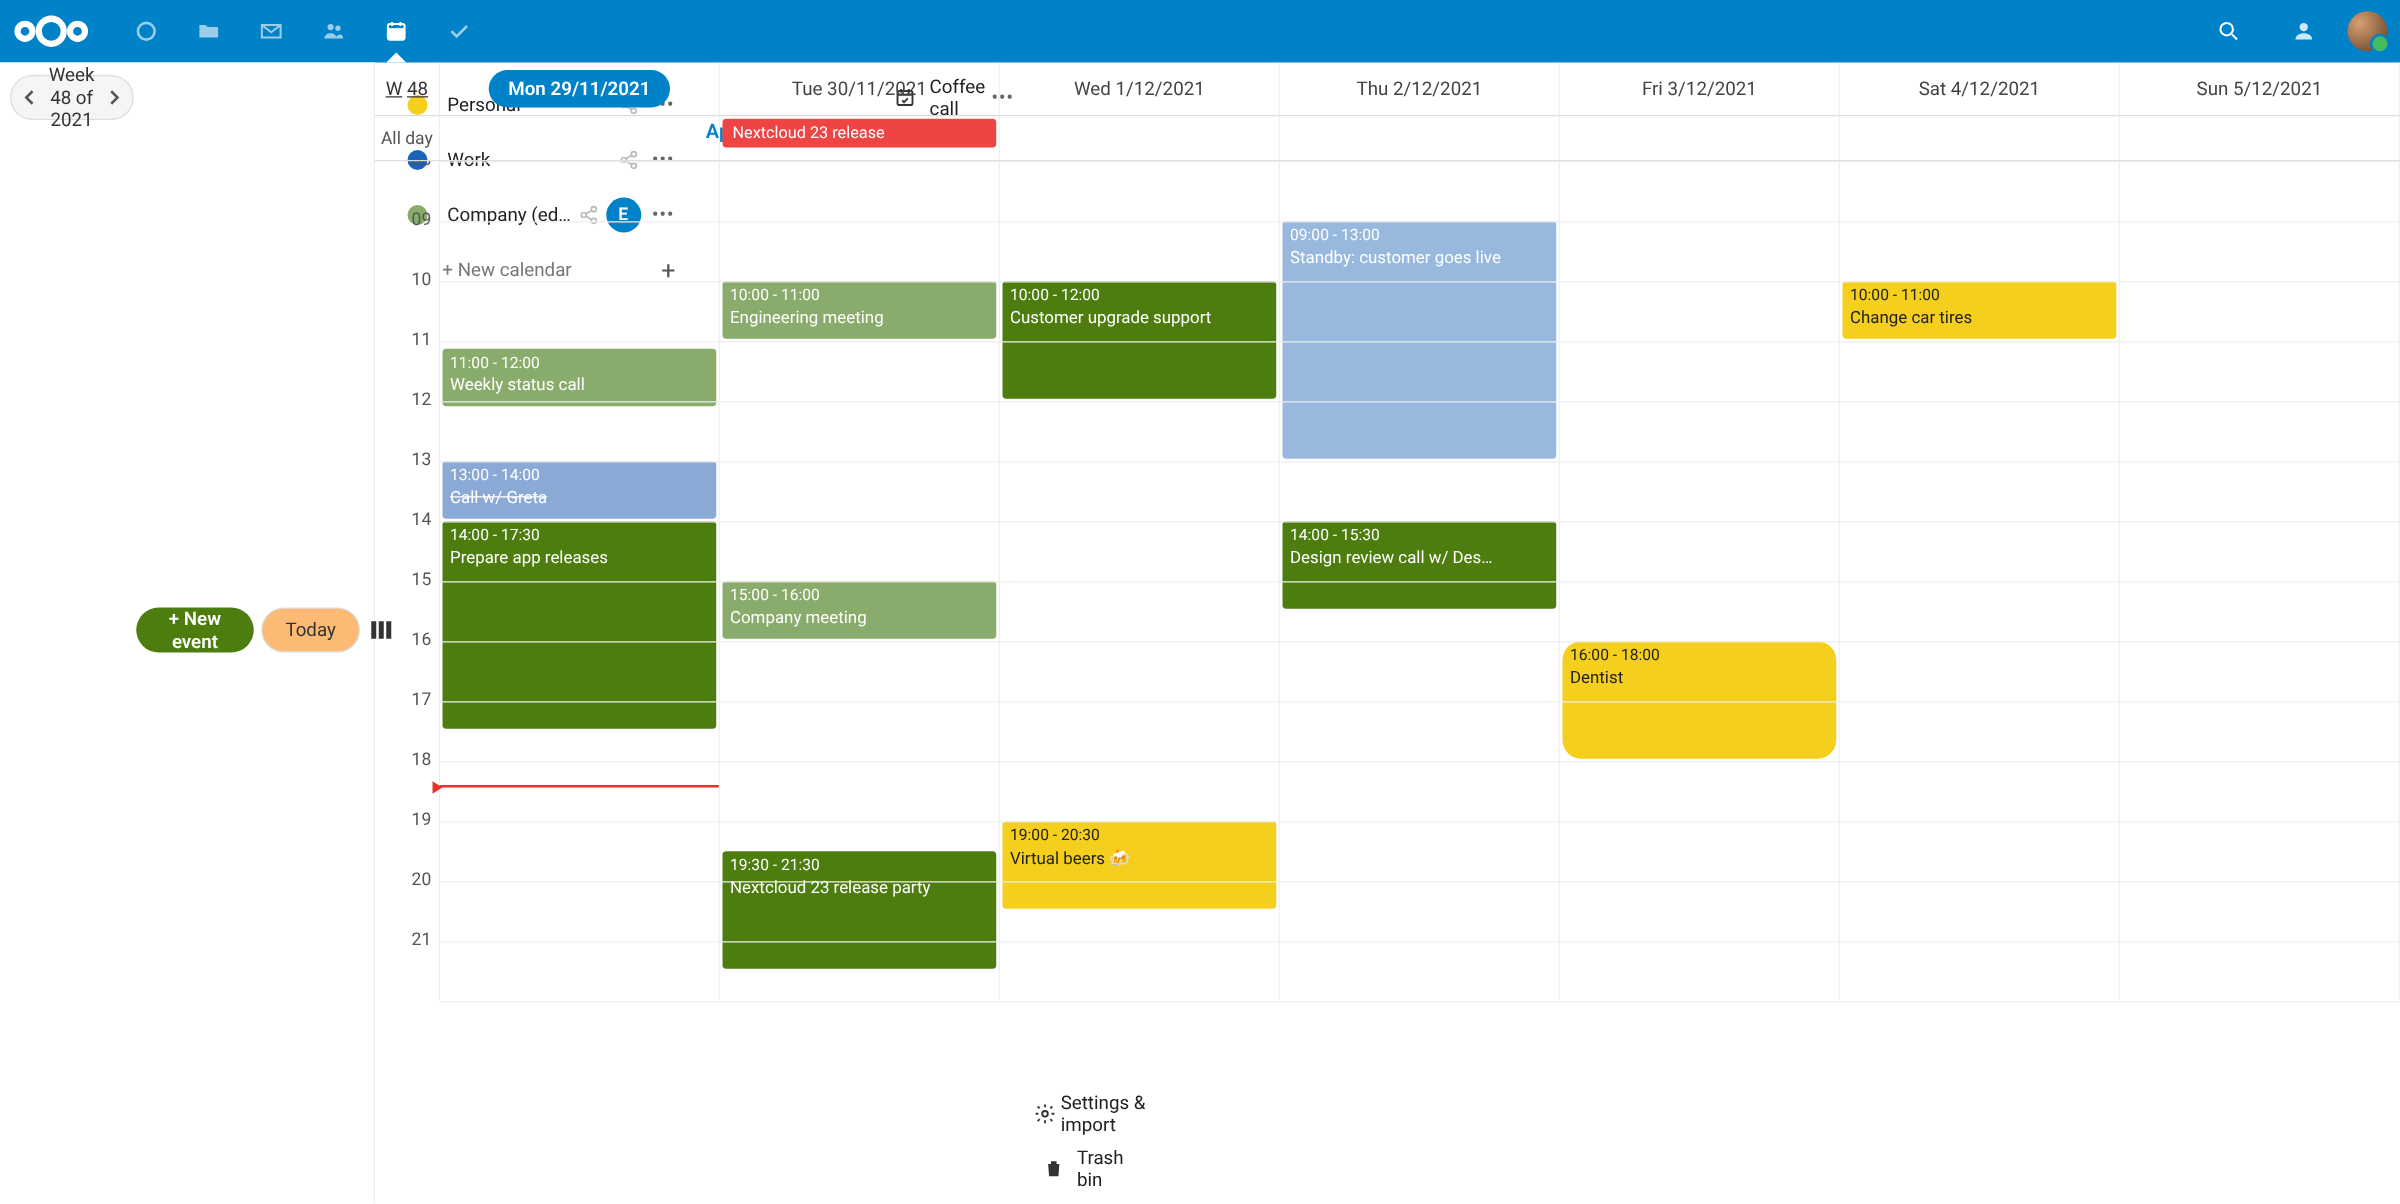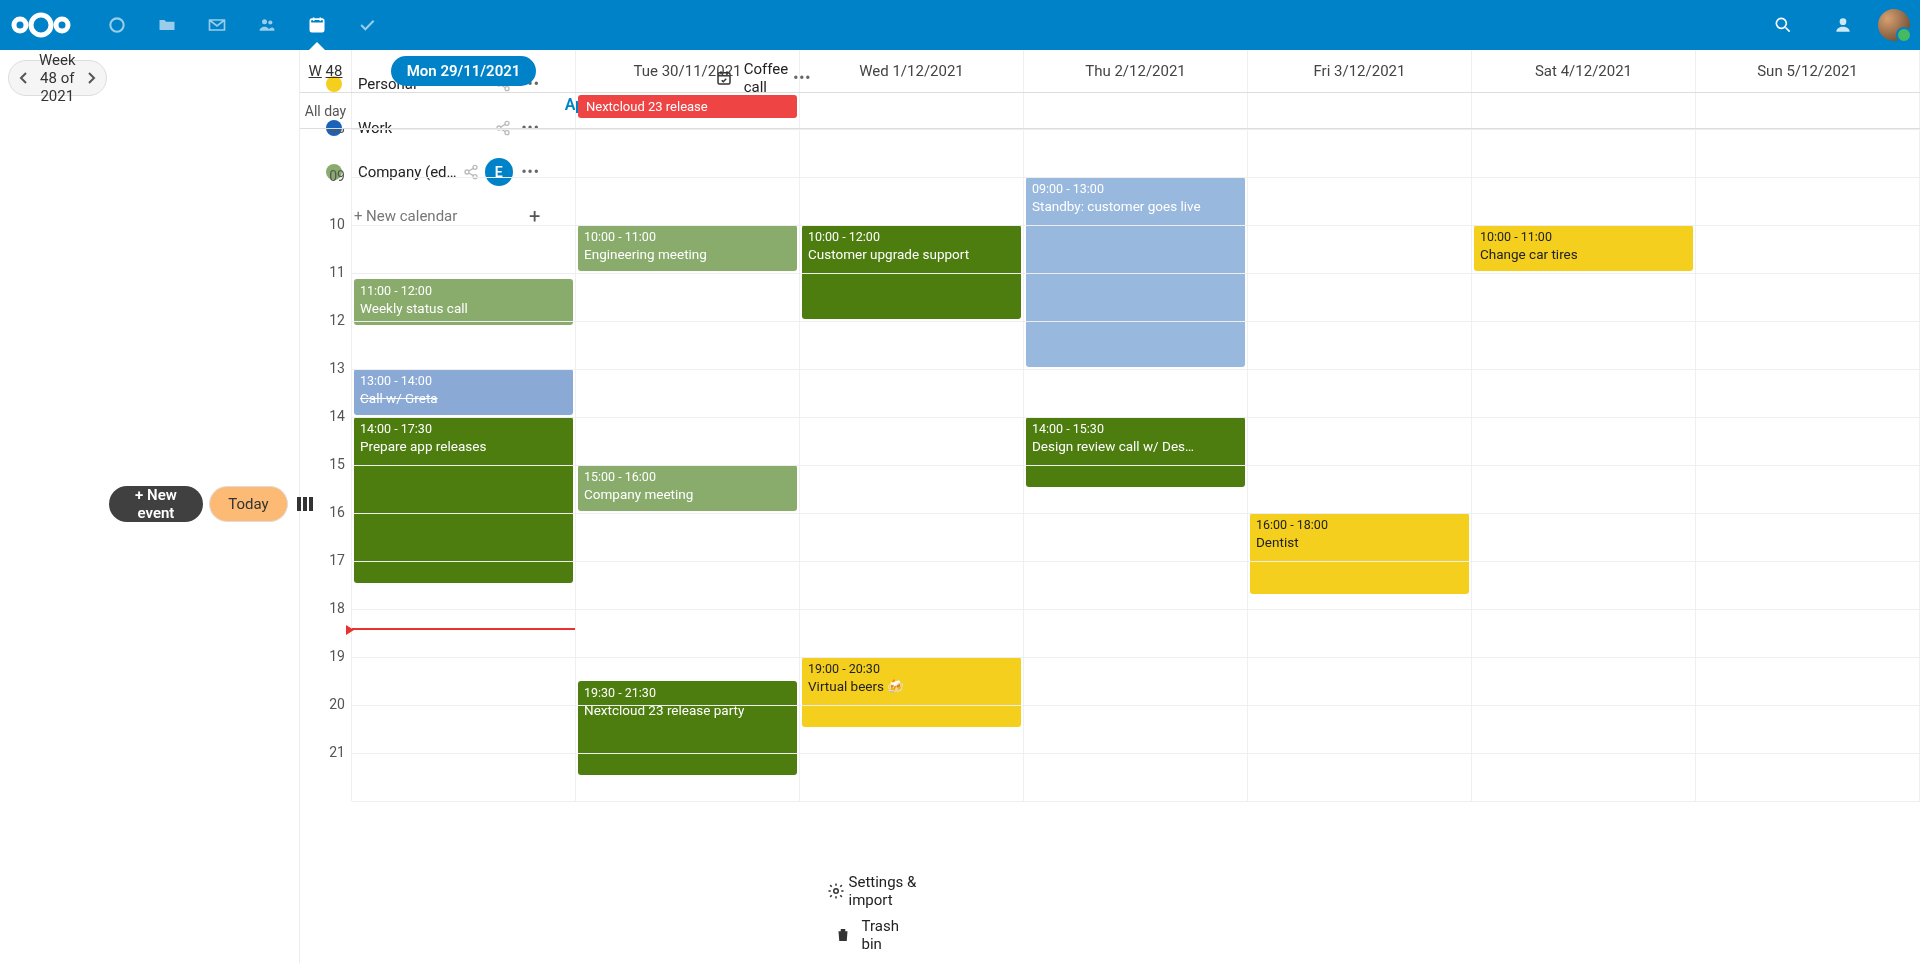--- a/index.html
+++ b/index.html
@@ -20,21 +20,21 @@
 
 
 .app { display: flex; height: calc(100% - 50px); }
 
 
 .sidebar { width: 300px; border-right: 1px solid #ededed; display: flex; flex-direction: row; padding: 6px; background:#fff; }
 .week-nav { display: flex; align-items: center; background: #f5f5f5; border: 1px solid #ddd; border-radius: 20px; height: 36px; margin: 4px 2px 8px 2px; }
 .week-nav-btn { width: 30px; display:flex; align-items:center; justify-content:center; color:#555; cursor:pointer; }
 .week-nav-label { flex:1; text-align:center; font-size:15px; color:#333; }
 .sidebar-actions { display: flex; align-items: center; gap: 6px; margin: 4px 0 10px 0; }
-.new-event-btn { background:#404040; color:#fff; border:none; border-radius:20px; height:36px; padding:0 22px; font-size:15px; font-weight:600; cursor:pointer; }
+.new-event-btn { background:#4d7c0f; color:#fff; border:none; border-radius:20px; height:36px; padding:0 22px; font-size:15px; font-weight:600; cursor:pointer; }
 .today-btn { background:#fdba74; border:1px solid #ddd; border-radius:20px; height:36px; padding:0 18px; font-size:15px; color:#333; cursor:pointer; }
 .view-mode-btn { width:36px; height:36px; display:flex; align-items:center; justify-content:center; color:#333; cursor:pointer; margin-left:auto; }
 
 .cal-list { margin-top: 6px; }
 .cal-item { display:flex; align-items:center; height:44px; padding: 0 4px; }
 .cal-dot { width:16px; height:16px; border-radius:50%; margin:0 16px 0 6px; flex-shrink:0; }
 .cal-label { flex:1; font-size:15px; color:#222; white-space:nowrap; overflow:hidden; text-overflow:ellipsis; }
 .cal-share { width:28px; color:#bbb; display:flex; justify-content:center; cursor:pointer; }
 .cal-menu { width:28px; color:#666; display:flex; justify-content:center; cursor:pointer; font-weight:bold; letter-spacing:1px; font-size:14px;}
 .cal-badge { width:28px; height:28px; border-radius:50%; background:#0082c9; color:#fff; display:flex; align-items:center; justify-content:center; font-size:14px; font-weight:600; margin-right:4px;}
@@ -368,21 +368,21 @@
               <div class="event ev-work-fade" style="top: 48px; height: 190px;">
                 <span class="et">09:00 - 13:00</span>
                 <span class="etitle">Standby: customer goes live</span>
               </div>
               <div class="event ev-work" style="top: 288px; height: 70px;">
                 <span class="et">14:00 - 15:30</span>
                 <span class="etitle">Design review call w/ Des…</span>
               </div>
             </div>
             <div class="day-col" style="height: 672px;">
-              <div class="event ev-personal" style="top: 384px; height: 81px;">
+              <div class="event ev-personal" style="top: 384px; height: 94px; border-radius: 15px;">
                 <span class="et">16:00 - 18:00</span>
                 <span class="etitle">Dentist</span>
               </div>
             </div>
             <div class="day-col" style="height: 672px;">
               <div class="event ev-personal" style="top: 96px; height: 46px;">
                 <span class="et">10:00 - 11:00</span>
                 <span class="etitle">Change car tires</span>
               </div>
             </div>

